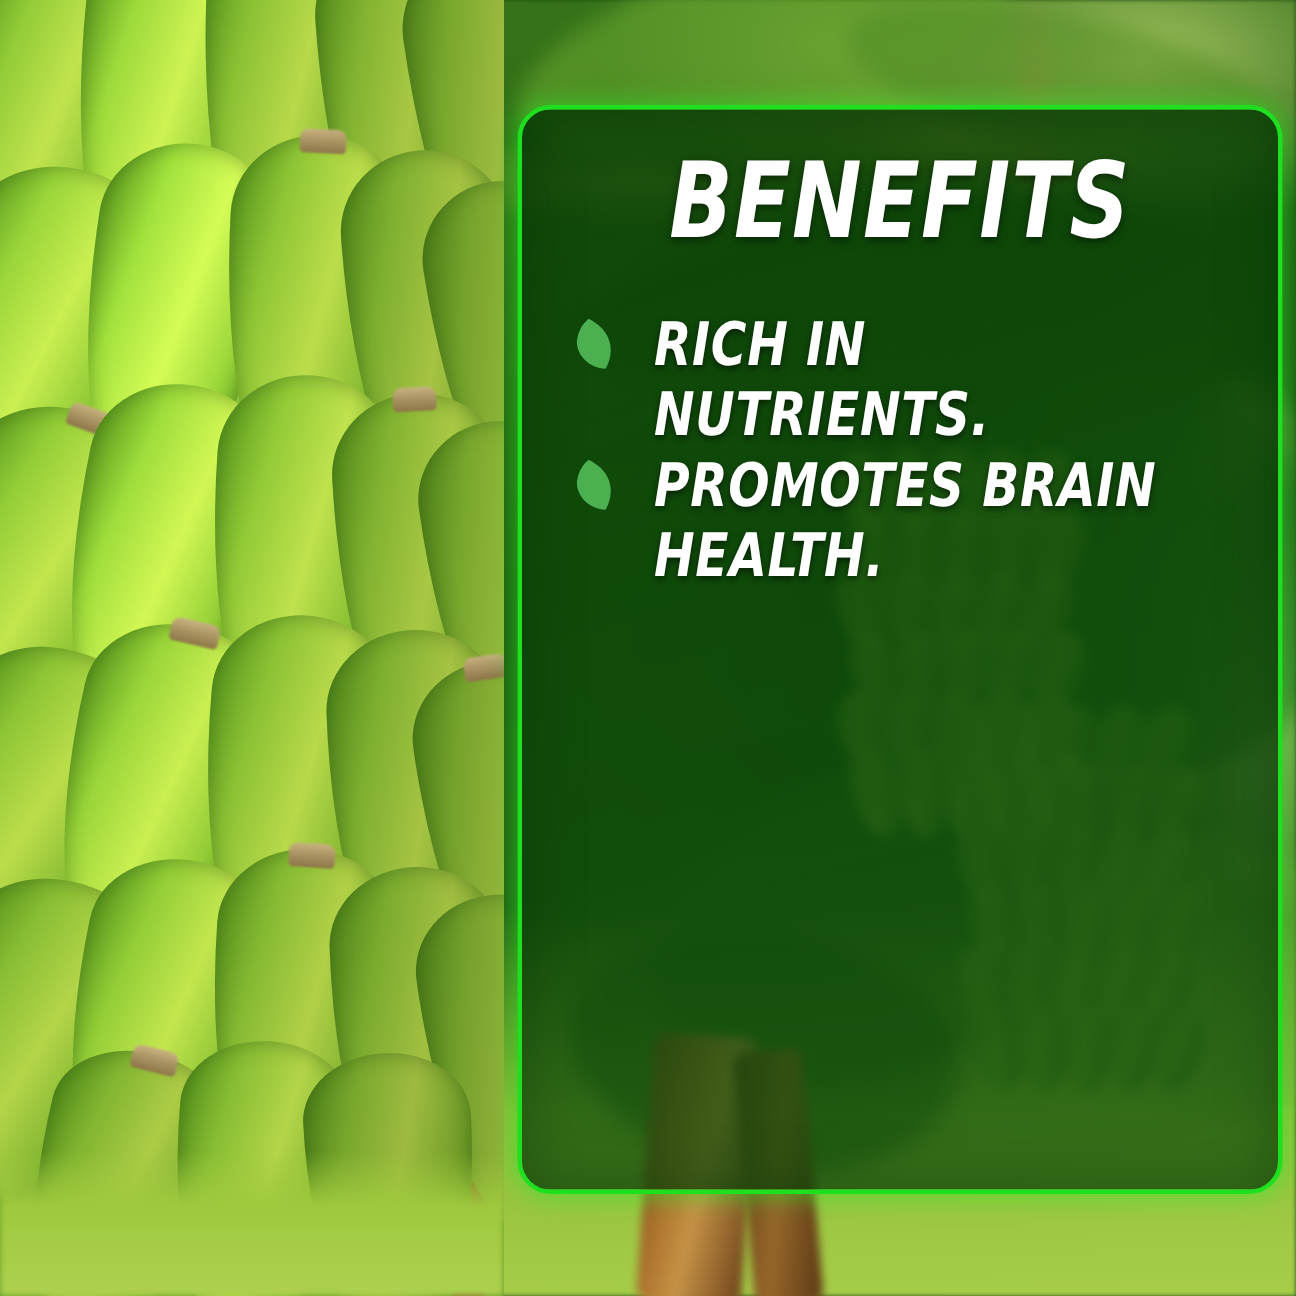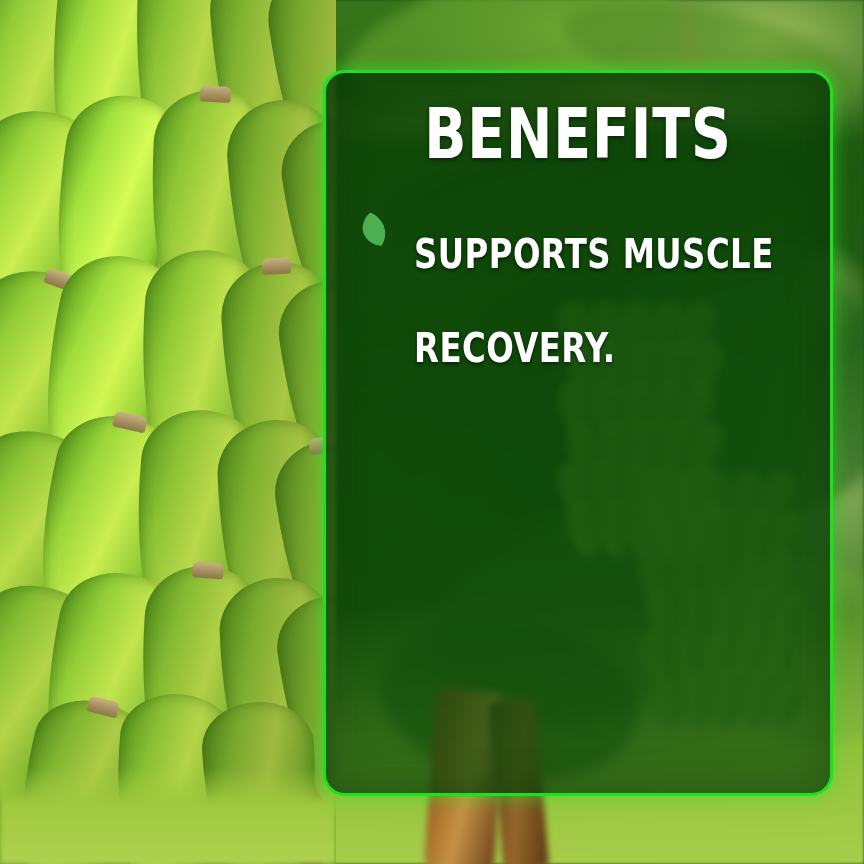--- a/index.html
+++ b/index.html
@@ -78,28 +78,29 @@
   .grass-fg{position:absolute;left:0;bottom:0;width:336px;height:96px;
     background:linear-gradient(180deg,rgba(150,196,60,0),#9fc93e 38%,#aed150 100%);
     filter:blur(2px);}
   .trunk-fg{position:absolute;left:236px;bottom:0;width:92px;height:190px;
     background:linear-gradient(100deg,#6f441a,#b07c36 30%,#d2a25a 52%,#7a4c1e 85%);
     filter:blur(1.6px);border-radius:6px;transform:rotate(3deg);}
 
   
   .panel{
     position:absolute;
-    left:323px;top:70px;width:510px;height:726px;
+    left:345px;top:70px;width:510px;height:726px;
     box-sizing:border-box;
     border:3px solid #1fe01f;
     border-radius:22px;
     background:linear-gradient(165deg, rgba(9,62,6,.80) 0%, rgba(12,70,8,.76) 40%, rgba(14,74,10,.70) 100%);
     box-shadow:0 0 16px 2px rgba(40,235,40,.55),
                inset 0 0 40px rgba(0,40,0,.35);
     backdrop-filter:blur(2px);
+    font-style:italic;
   }
 
   .panel-title{
     position:absolute;left:0;right:0;top:26px;
     text-align:center;
     color:#ffffff;
     font-family:"Liberation Sans Narrow","DejaVu Sans Condensed","Liberation Sans", sans-serif;
     font-weight:bold;
     font-size:70px;
     line-height:1;
@@ -252,23 +253,28 @@
         <div class="nana nostem" style="left: 205px; top: 702px; width: 112px; height: 200px; transform: rotate(-3deg); background: linear-gradient(102deg, rgb(67, 120, 21) 0%, rgb(120, 167, 45) 26%, rgb(158, 187, 64) 52%, rgb(114, 158, 42) 76%, rgb(67, 120, 21) 100%);"></div>
       </div>
     <div class="grass-fg"></div>
   </div>
 
   <div class="panel">
 
     <div class="panel-title">BENEFITS</div>
 
     <ul class="benefit-list" id="benefitList">
-        <li class="benefit-item two-line">
+        <li class="benefit-item">
           <span class="leaf-icon"><svg viewBox="0 0 30 40" width="30" height="40">
    <path d="M15 1 C26 10 29 24 18 36 C7 33 1 22 4 13 C7 6 11 3 15 1 Z" fill="#4caf50" transform="rotate(-14 15 20)"></path>
             </svg></span>
-          <span class="benefit-text">SUPPORTS MUSCLE
-RECOVERY.</span>
+          <span class="benefit-text">RICH IN NUTRIENTS.</span>
+        </li>
+        <li class="benefit-item">
+          <span class="leaf-icon"><svg viewBox="0 0 30 40" width="30" height="40">
+   <path d="M15 1 C26 10 29 24 18 36 C7 33 1 22 4 13 C7 6 11 3 15 1 Z" fill="#4caf50" transform="rotate(-14 15 20)"></path>
+            </svg></span>
+          <span class="benefit-text">PROMOTES BRAIN HEALTH.</span>
         </li>
       </ul>
 
   </div>
 </div>
 
 </body></html>

